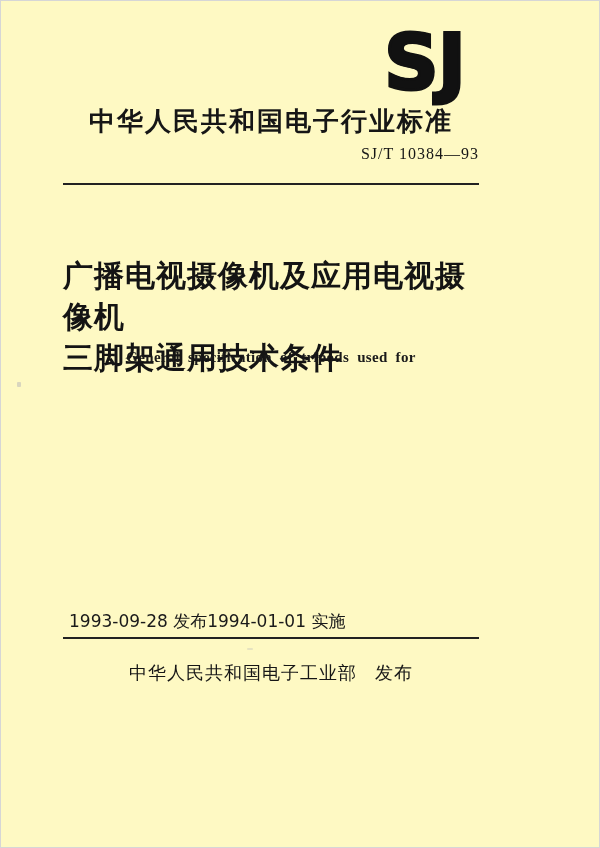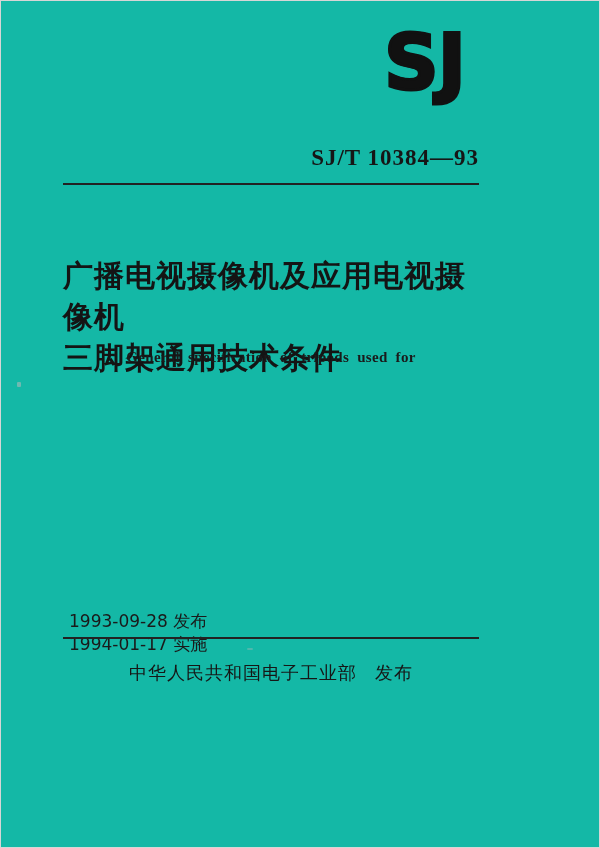--- a/index.html
+++ b/index.html
@@ -1,19 +1,19 @@
 <!DOCTYPE html>
 <html><head>
 <meta charset="utf-8">
 <style>
   html,body{margin:0;padding:0;background:#e9e9e9;}
   .page{
     position:relative;
     width:600px;height:848px;
-    background:#14b8a6;
+    background:#fef9c3;
     border:1px solid #d6d6d6;
     box-sizing:border-box;
     overflow:hidden;
     font-family:"DejaVu Sans", sans-serif;
     color:#1c1c1c;
   }
   .content{
     position:absolute;
     left:62px;top:0;
     width:416px;height:100%;
@@ -37,22 +37,22 @@
     font-size:26px;
     font-weight:bold;
     letter-spacing:2px;
     white-space:nowrap;
     color:#161616;
   }
   .std-number{
     position:absolute;
     top:144px;left:0;width:100%;
     text-align:right;
-    font-size:23px;
-    font-weight:bold;
+    font-size:16px;
+    font-weight:normal;
     font-family:"Liberation Serif", serif;
     letter-spacing:1px;
     color:#161616;
   }
   .rule{
     position:absolute;
     left:0;width:100%;
     height:2px;
     background:#222;
   }
@@ -85,21 +85,20 @@
   }
   .dates-row{
     position:absolute;
     top:609px;left:0;width:100%;
     display:flex;
     box-sizing:border-box;
     padding-left:6px;
     font-size:17px;
     color:#1a1a1a;
     white-space:nowrap;
-    flex-direction:column;
   }
   .publisher-row{
     position:absolute;
     top:660px;left:0;width:100%;
     text-align:center;
     font-size:18px;
     font-weight:normal;
     letter-spacing:1px;
     white-space:nowrap;
     color:#161616;
@@ -115,39 +114,40 @@
   .speck-2{left:246px;top:647px;width:6px;height:2px;opacity:.35;}
 </style>
 </head>
 <body>
 
 <div class="page">
   <div class="content">
 
     <div class="logo">SJ</div>
 
+    <div class="std-type">中华人民共和国电子行业标准</div>
 
     <div class="std-number">SJ/T 10384—93</div>
 
     <div class="rule rule-header"></div>
 
     <div class="title-cn">
       <div>广播电视摄像机及应用电视摄像机</div>
       <div>三脚架通用技术条件</div>
     </div>
 
     <div class="title-en">
       <div class="inner">
         <div>General specification of tripods used for</div>
       </div>
     </div>
 
     <div class="dates-row">
       <span>1993-09-28 发布</span>
-      <span>1994-01-17 实施</span>
+      <span>1994-01-01 实施</span>
     </div>
 
     <div class="rule rule-dates"></div>
 
     <div class="publisher-row">
       <span>中华人民共和国电子工业部</span><span class="gap"></span><span>发布</span>
     </div>
 
   </div>
 

